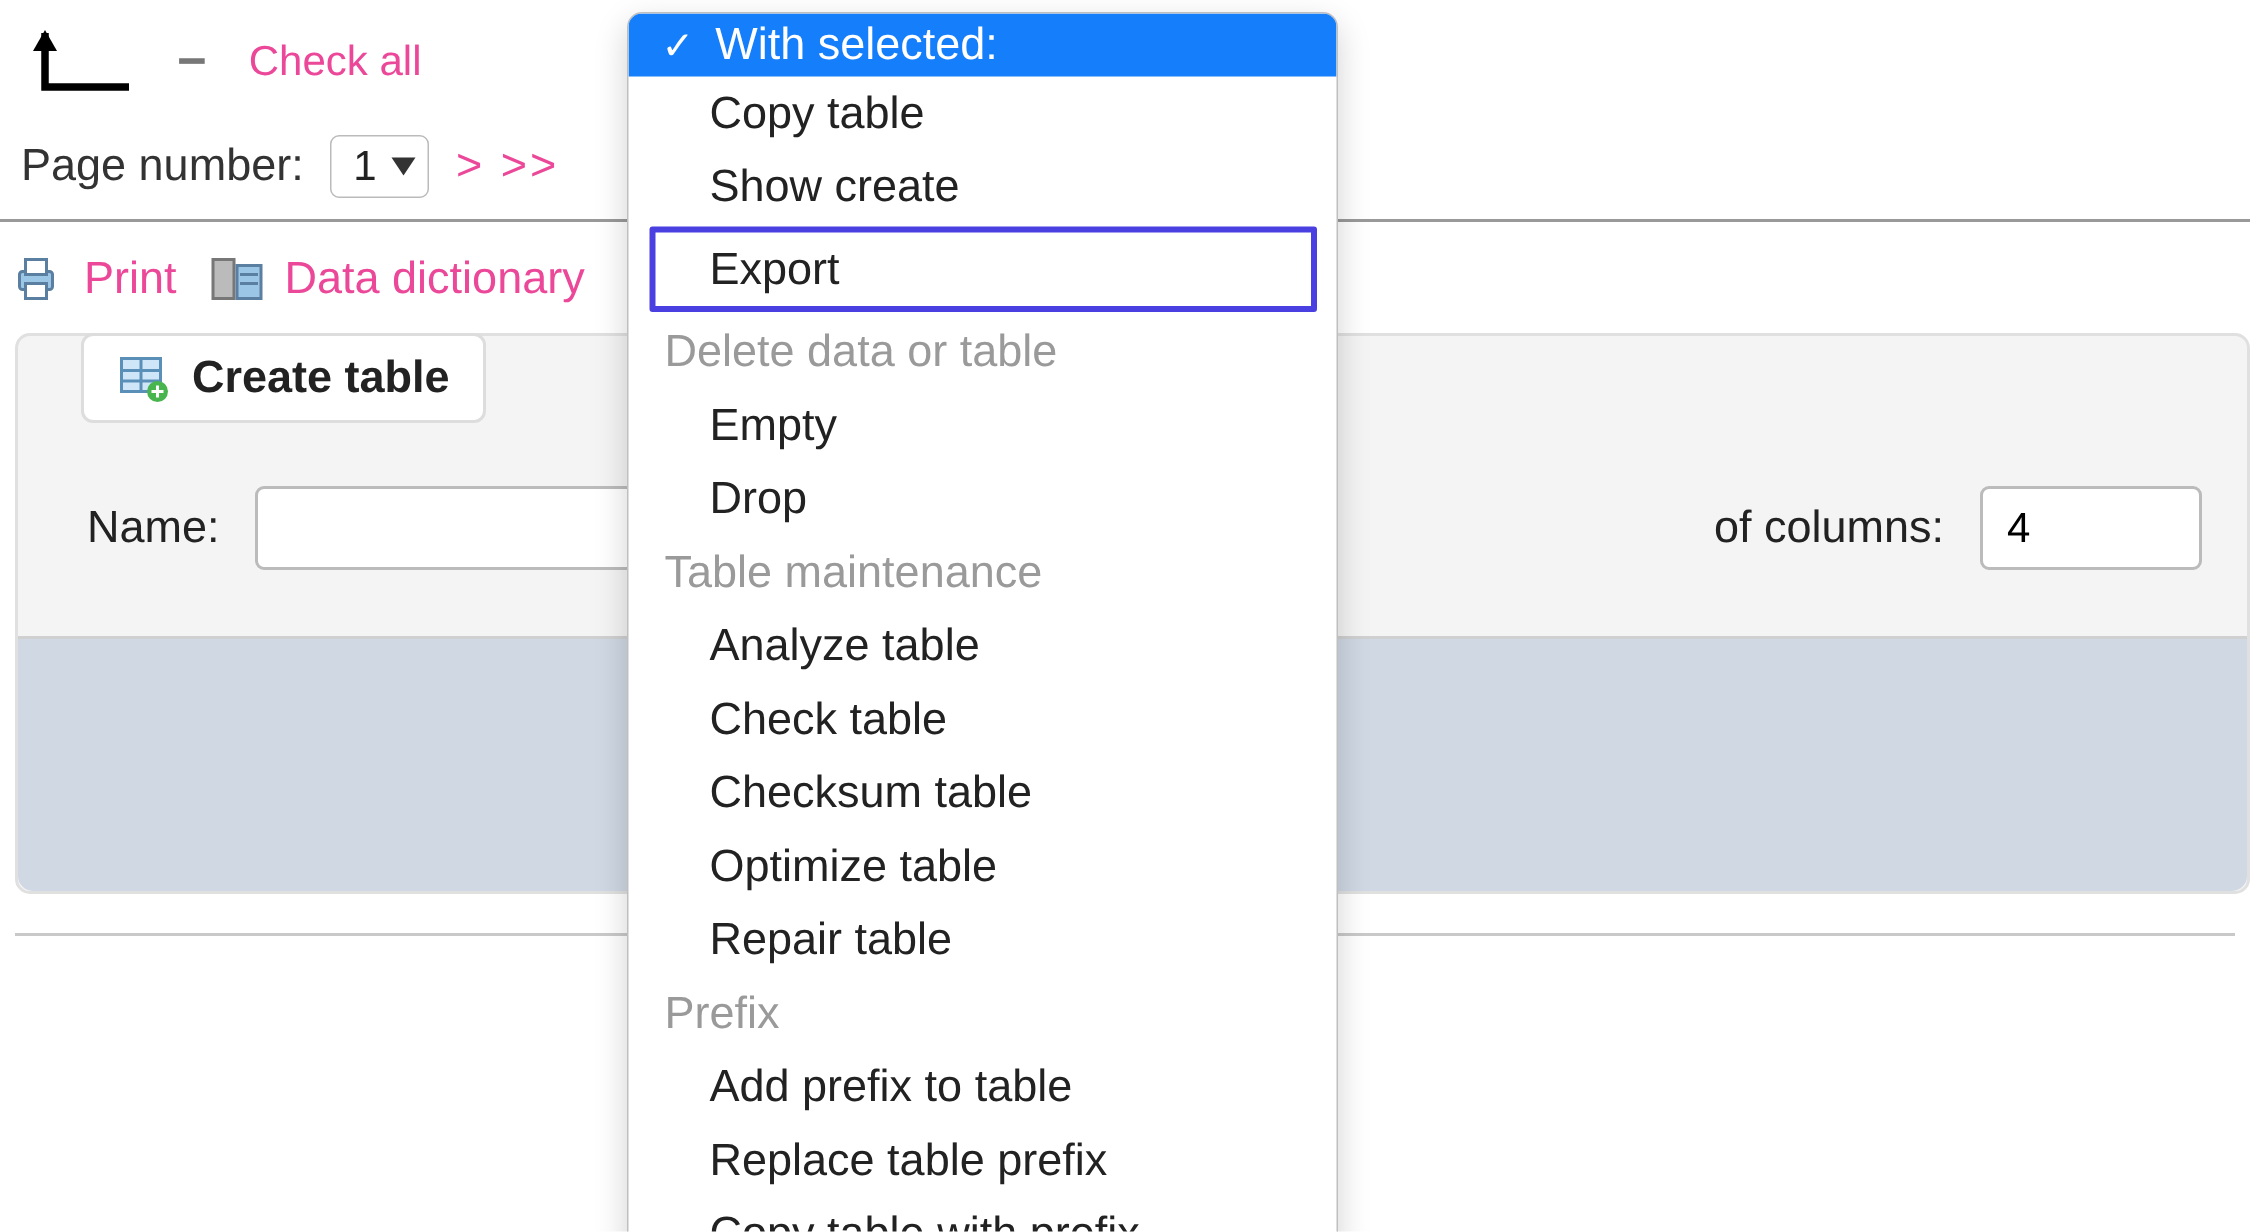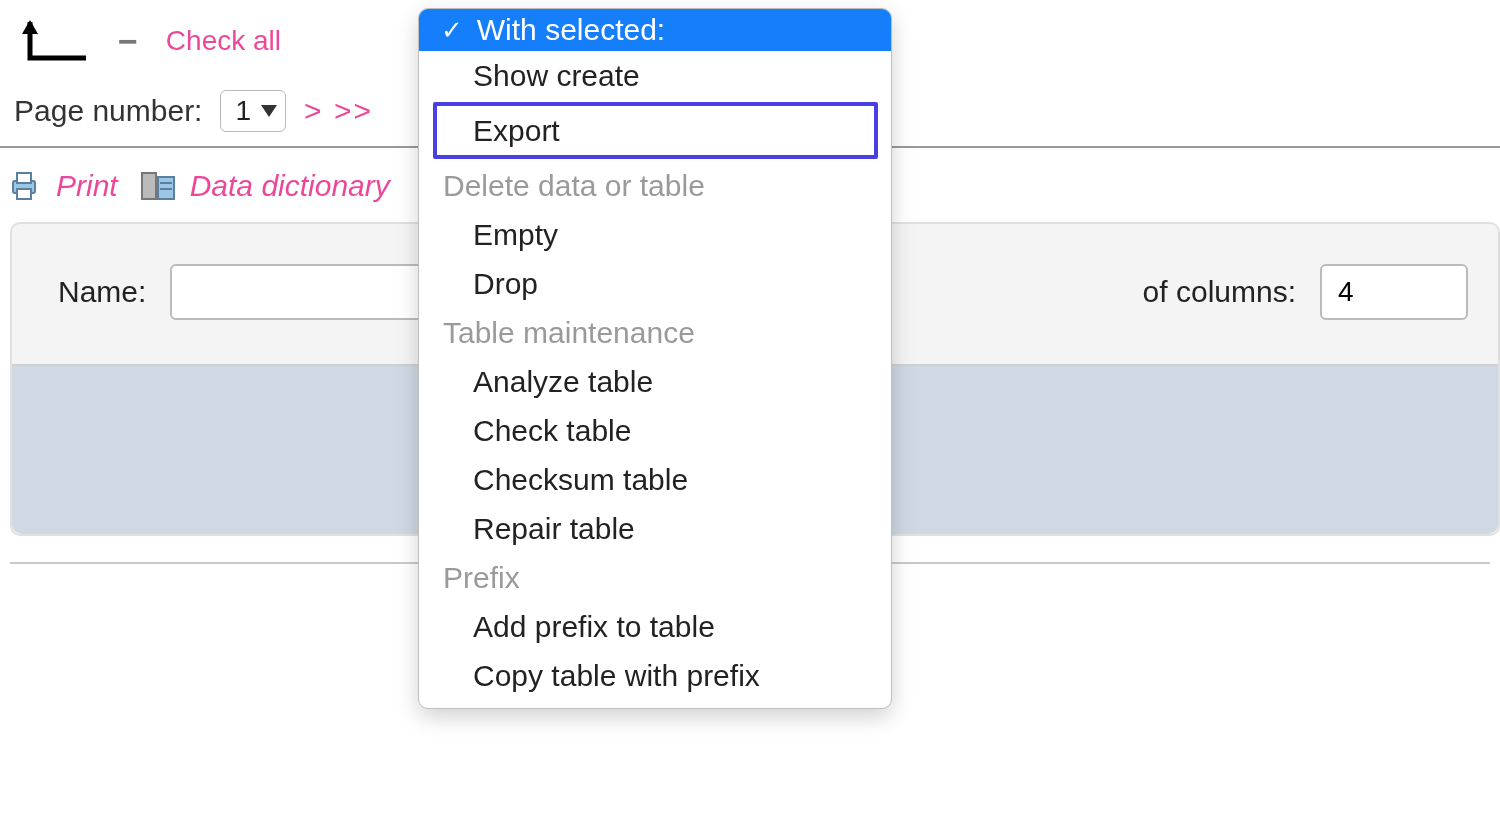--- a/index.html
+++ b/index.html
@@ -55,21 +55,20 @@
     border-top:2px solid #999;
     margin:0;
   }
 
   .print-row {
     display:flex;
     align-items:center;
     gap:14px;
     padding:20px 0 8px 6px;
     font-size:30px;
-    font-style:italic;
   }
   .icon-box {
     width:36px; height:36px; display:inline-flex; align-items:center; justify-content:center;
   }
 
   .panel {
     margin: 10px 0 0 10px;
     border:2px solid #e0e0e0;
     border-radius:10px;
     background:#f4f4f4;
@@ -201,45 +200,61 @@
       <rect x="2" y="4" width="14" height="26" fill="#bbb" stroke="#777" stroke-width="2"></rect>
       <rect x="18" y="8" width="16" height="22" fill="#9cc6e6" stroke="#5a7fa0" stroke-width="2"></rect>
       <line x1="20" y1="14" x2="32" y2="14" stroke="#5a7fa0" stroke-width="2"></line>
       <line x1="20" y1="20" x2="32" y2="20" stroke="#5a7fa0" stroke-width="2"></line>
     </svg>
   </span>
   <a class="link" href="#">Data dictionary</a>
 </div>
 
 <div class="panel">
+  <div class="create-tab">
+    <span class="icon-box">
+      <svg width="34" height="34" viewBox="0 0 34 34">
+        <rect x="2" y="4" width="26" height="22" fill="#cfe6f8" stroke="#5a90b8" stroke-width="2"></rect>
+        <line x1="2" y1="12" x2="28" y2="12" stroke="#5a90b8" stroke-width="2"></line>
+        <line x1="2" y1="19" x2="28" y2="19" stroke="#5a90b8" stroke-width="2"></line>
+        <line x1="15" y1="4" x2="15" y2="26" stroke="#5a90b8" stroke-width="2"></line>
+        <circle cx="26" cy="26" r="7" fill="#49b54e"></circle>
+        <path d="M26 22 v8 M22 26 h8" stroke="#fff" stroke-width="2"></path>
+      </svg>
+    </span>
+    <span>Create table</span>
+  </div>
 
   <div class="form-row">
     <span>Name:</span>
     <input class="text-input name-input" type="text" value="" style="">
     <span style="flex:1"></span>
     <span>of columns:</span>
     <input class="text-input num-input" type="text" value="4" style="">
   </div>
 
   <div class="panel-footer"></div>
 </div>
 
 <hr class="bottom-sep">
 
 <div class="dropdown">
   <div class="dd-title">
     <span class="dd-check">✓</span>
     <span>With selected:</span>
   </div>
+  <div class="dd-item">Copy table</div>
   <div class="dd-item">Show create</div>
   <div class="dd-item dd-highlight">Export</div>
   <div class="dd-header">Delete data or table</div>
   <div class="dd-item dd-sub">Empty</div>
   <div class="dd-item dd-sub">Drop</div>
   <div class="dd-header">Table maintenance</div>
   <div class="dd-item dd-sub">Analyze table</div>
   <div class="dd-item dd-sub">Check table</div>
   <div class="dd-item dd-sub">Checksum table</div>
+  <div class="dd-item dd-sub">Optimize table</div>
   <div class="dd-item dd-sub">Repair table</div>
   <div class="dd-header">Prefix</div>
   <div class="dd-item dd-sub">Add prefix to table</div>
+  <div class="dd-item dd-sub">Replace table prefix</div>
   <div class="dd-item dd-sub">Copy table with prefix</div>
 </div>
 
 </body></html>

